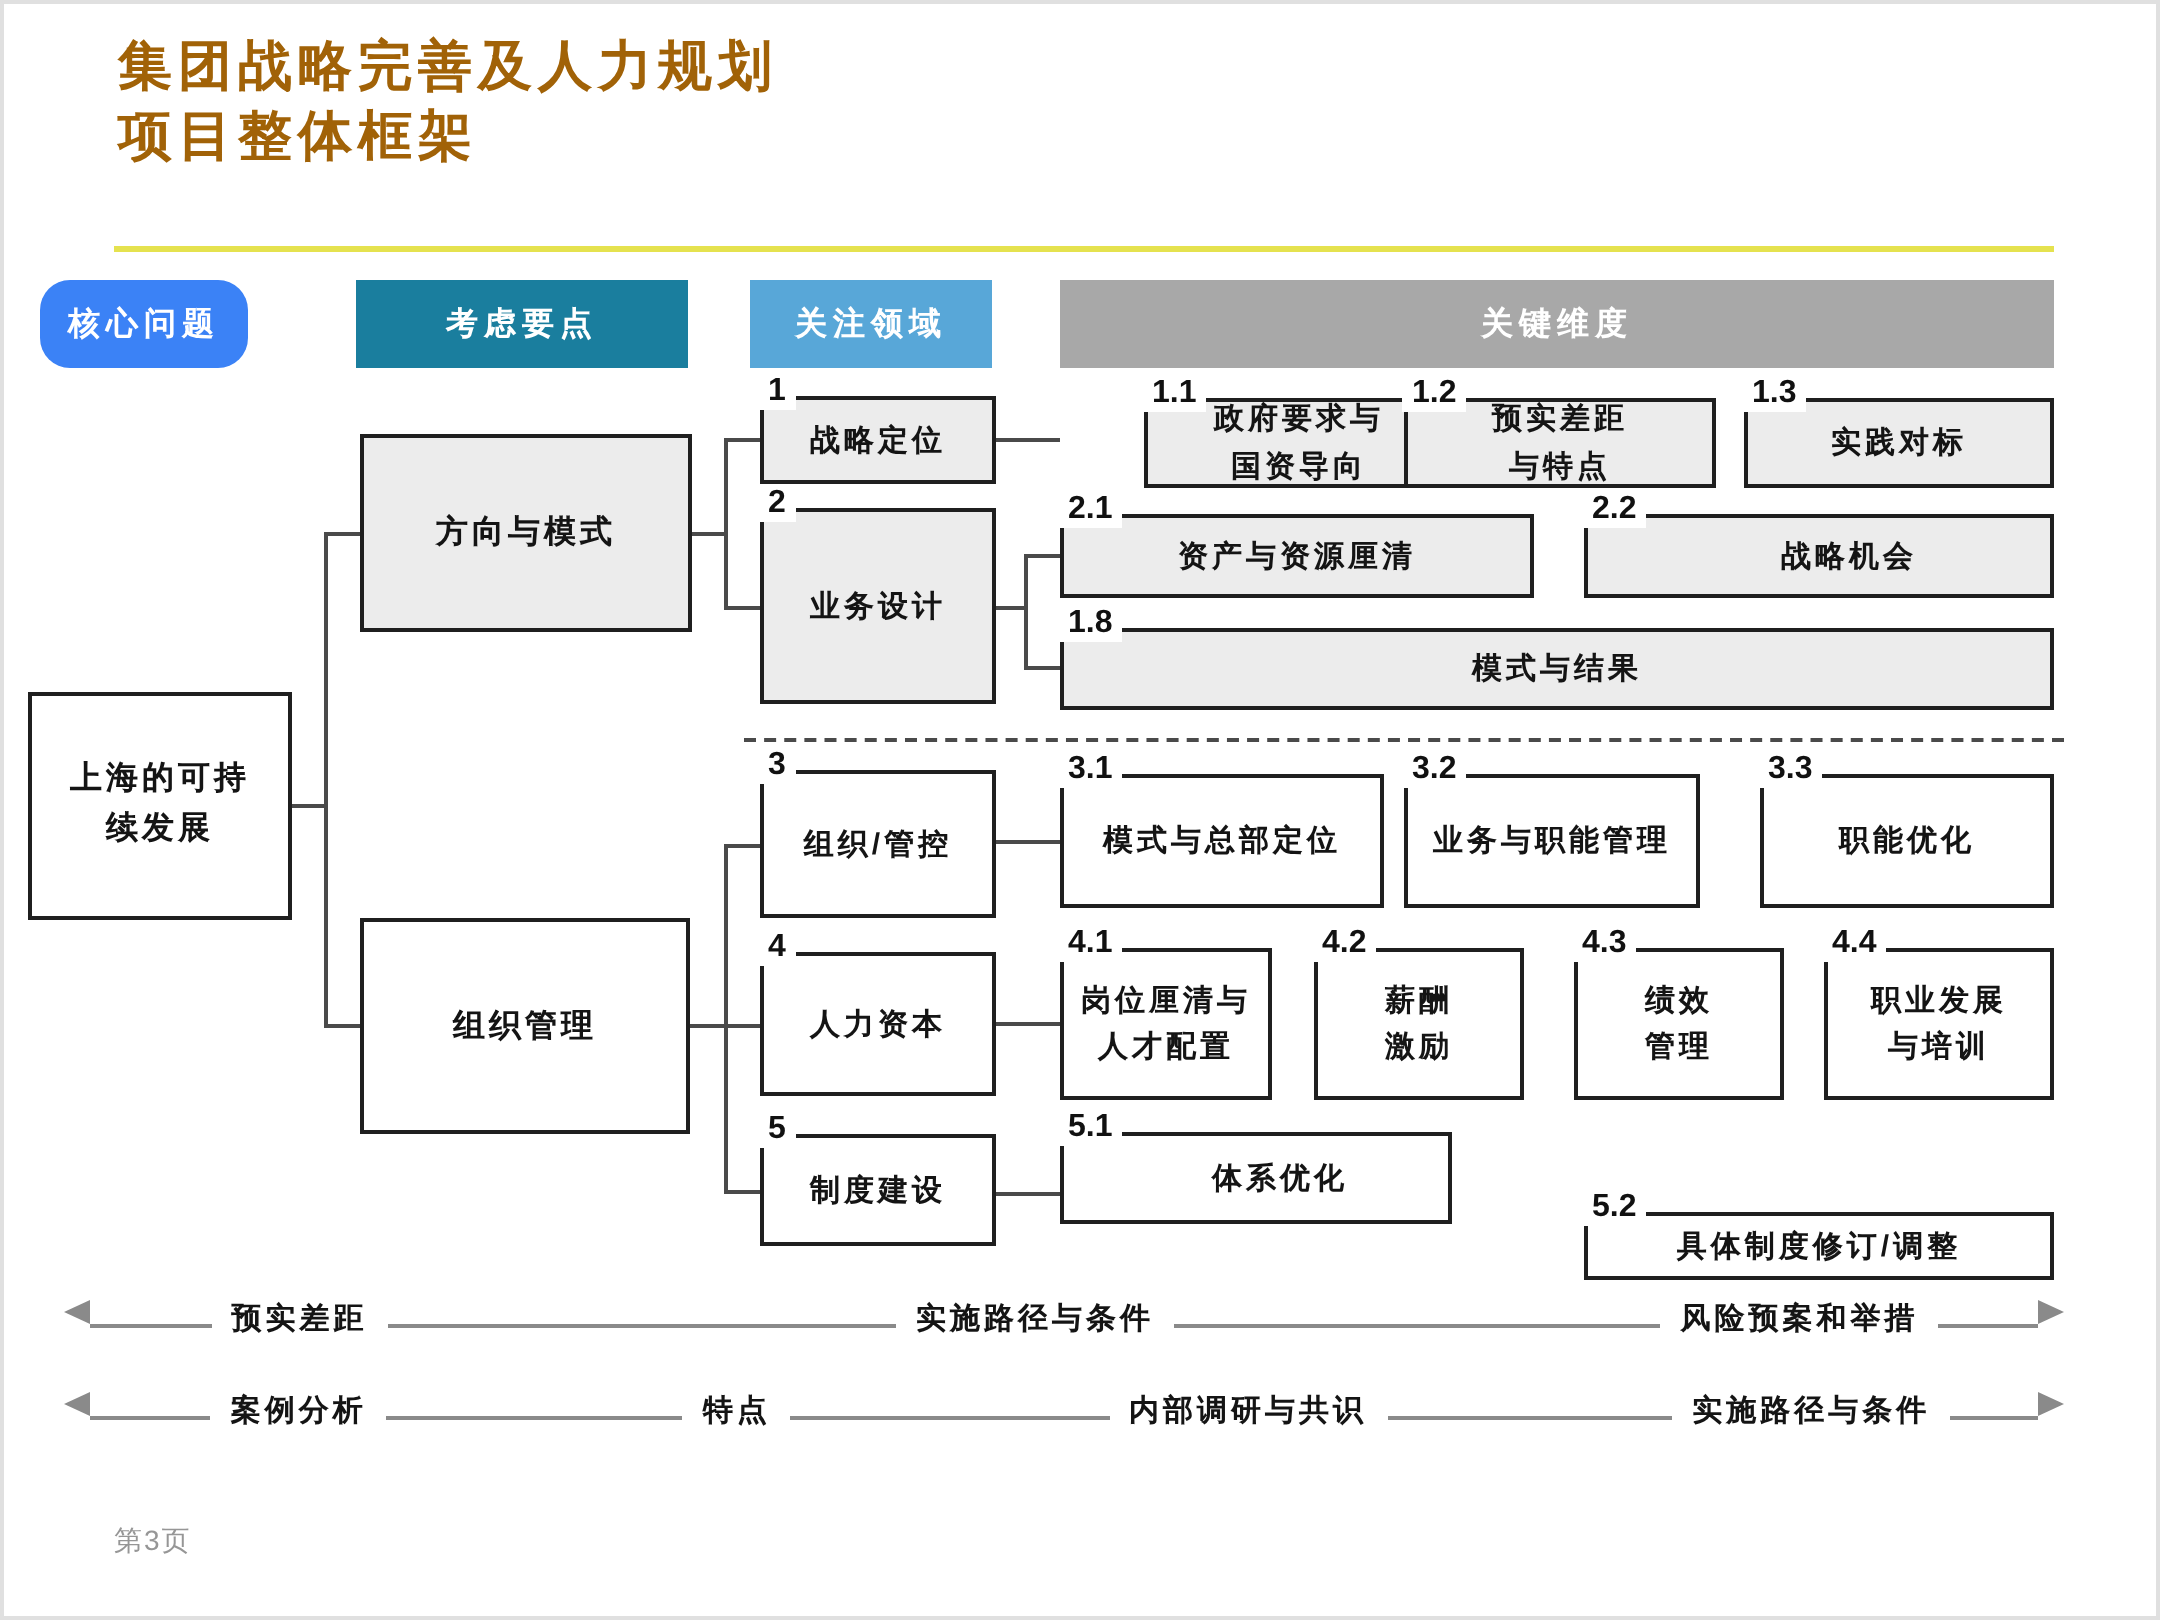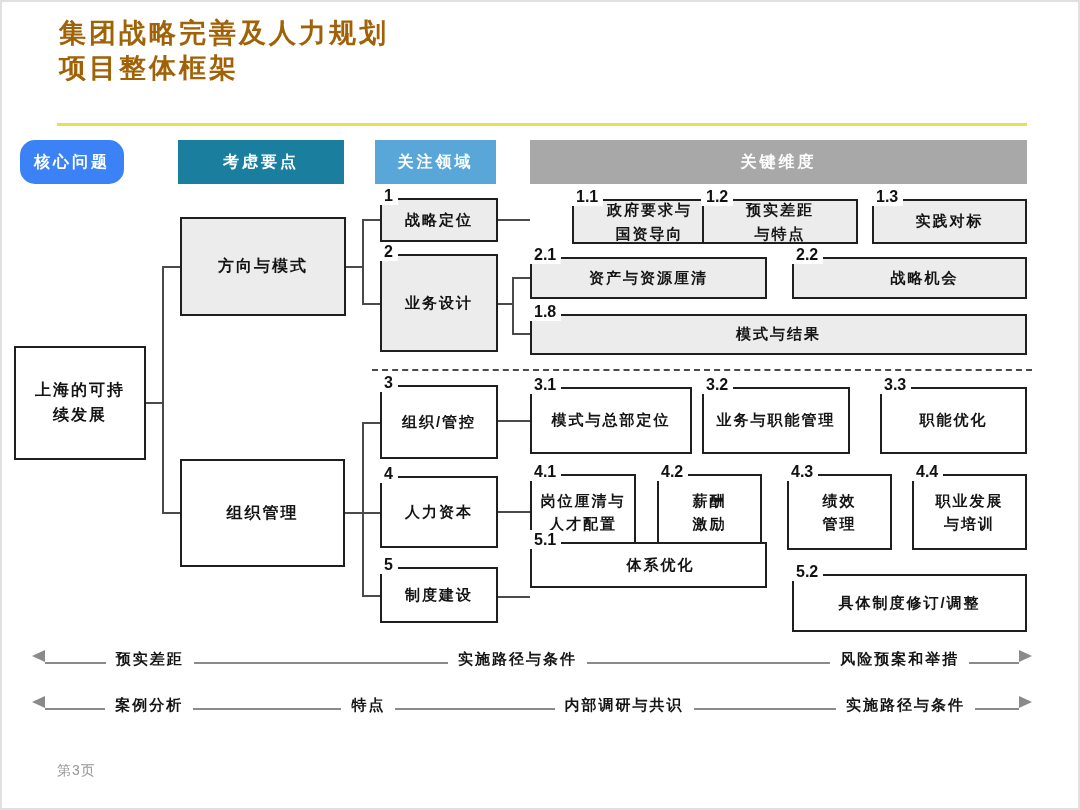--- a/index.html
+++ b/index.html
@@ -148,25 +148,25 @@
     <span class="num">4.3</span>
     <span class="ml">绩效
 管理</span>
   </div>
   <div class="box ml" style="left:910px;top:472px;width:115px;height:76px;">
     <span class="num">4.4</span>
     <span class="ml">职业发展
 与培训</span>
   </div>
 
-  <div class="box" style="left:528px;top:540px;width:237px;height:46px;padding-left:24px;">
+  <div class="box" style="left:528px;top:564px;width:196px;height:46px;padding-left:24px;">
     <span class="num">5.1</span>
     <span>体系优化</span>
   </div>
-  <div class="box" style="left:790px;top:572px;width:235px;height:58px;">
+  <div class="box" style="left:790px;top:604px;width:235px;height:34px;">
     <span class="num">5.2</span>
     <span>具体制度修订/调整</span>
   </div>
 
   <div class="conn" style="left:144px;top:400px;width:16px;height:2px;"></div>
   <div class="conn" style="left:160px;top:264px;width:2px;height:247px;"></div>
   <div class="conn" style="left:160px;top:264px;width:18px;height:2px;"></div>
   <div class="conn" style="left:160px;top:510px;width:18px;height:2px;"></div>
 
   <div class="conn" style="left:344px;top:264px;width:16px;height:2px;"></div>

